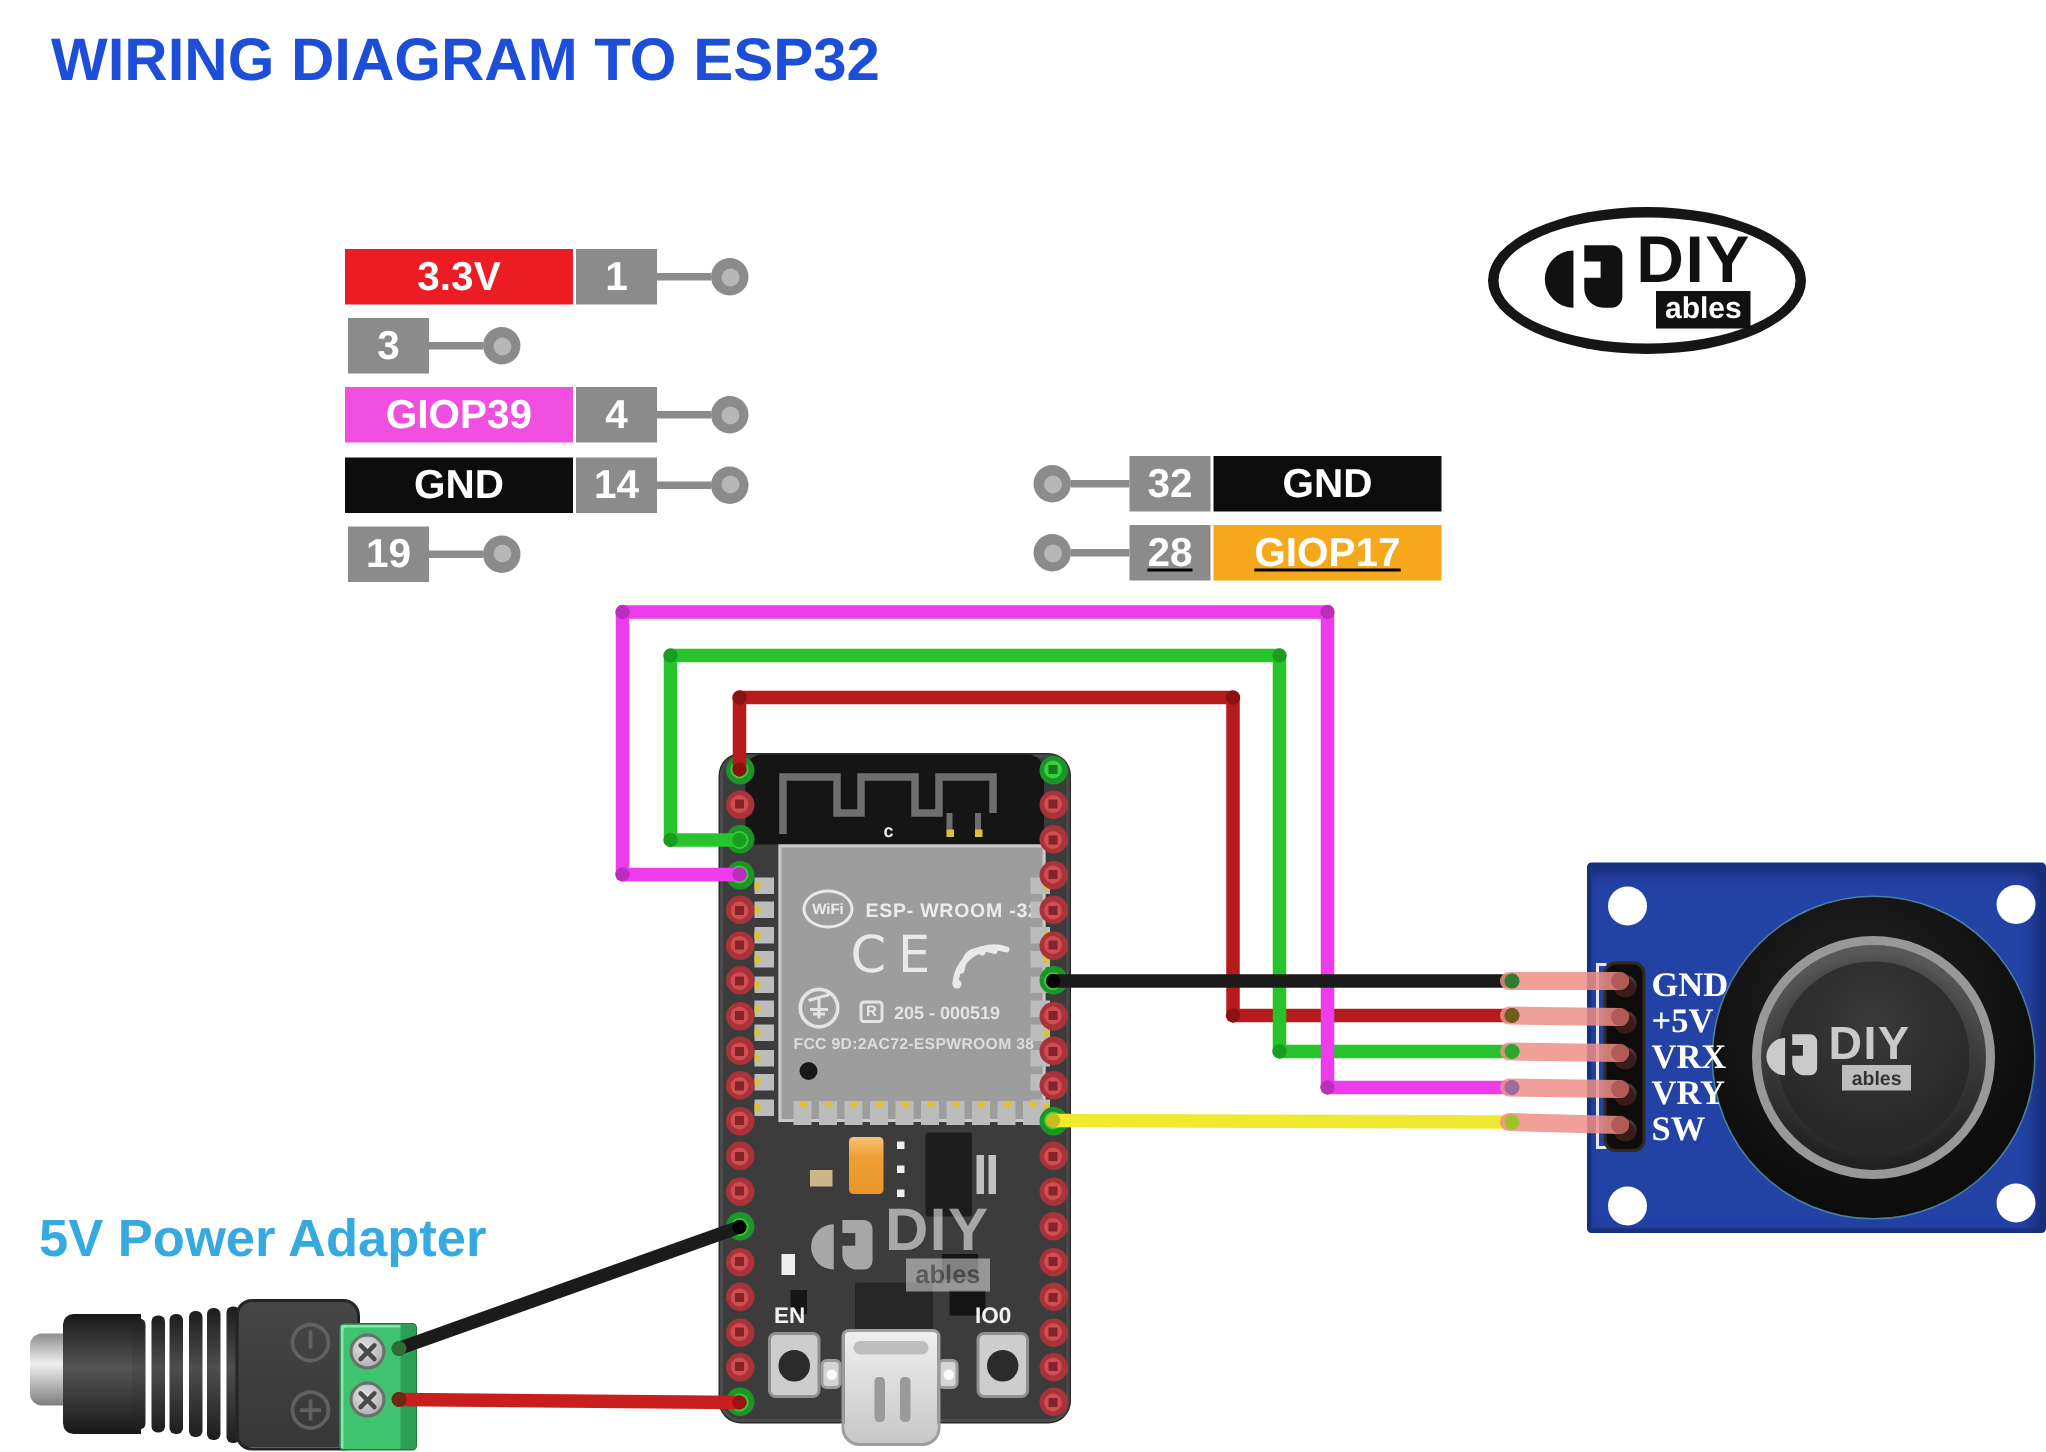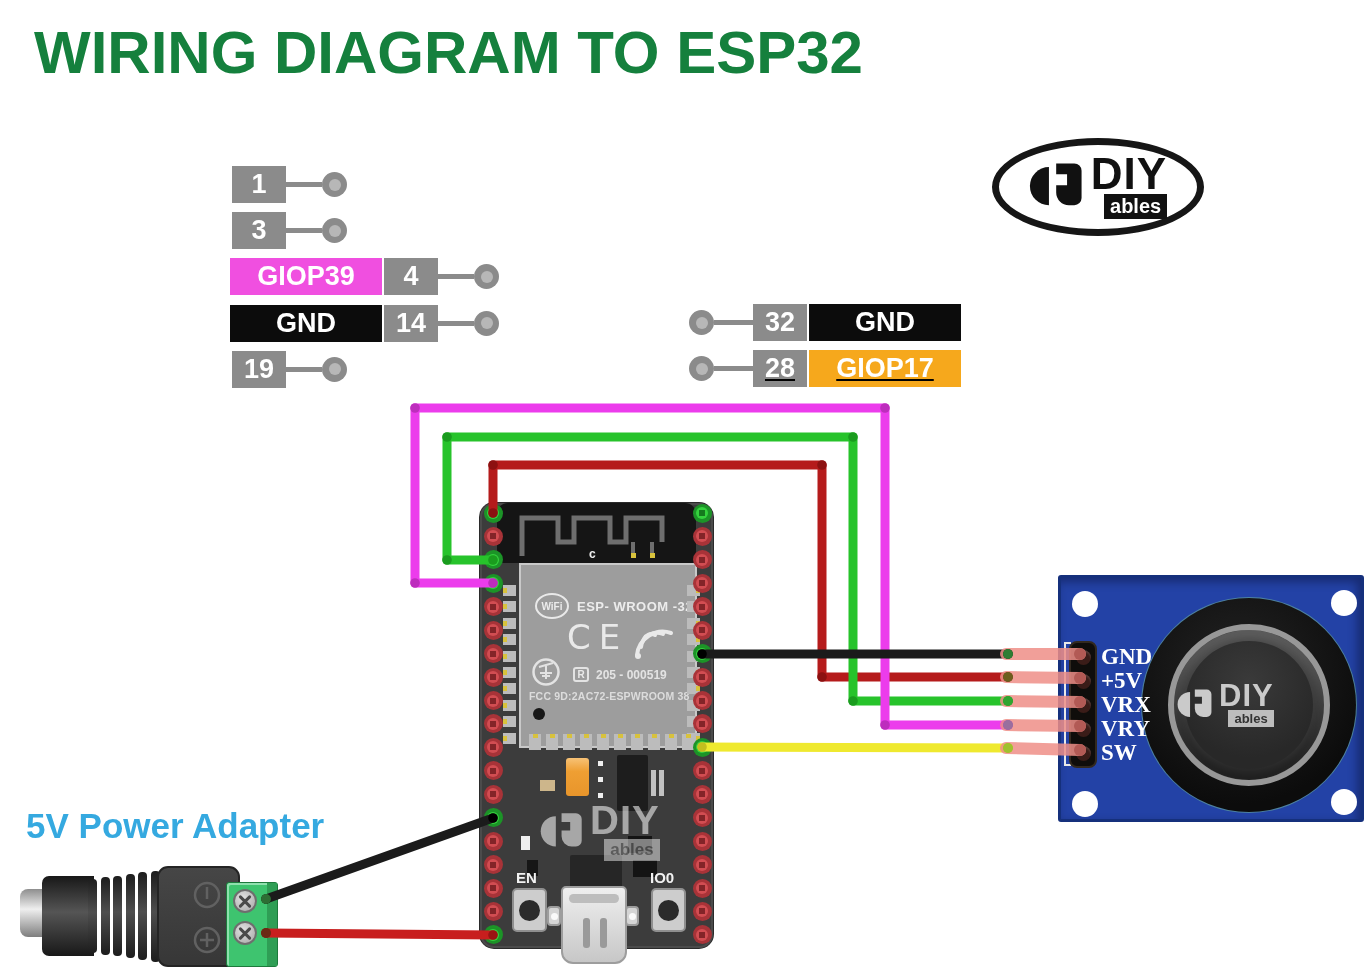--- a/index.html
+++ b/index.html
@@ -1,21 +1,21 @@
 <!DOCTYPE html>
 <html><head>
 <meta charset="utf-8">
 <style>
   html,body{margin:0;padding:0;background:#fff;}
   #canvas{position:relative;width:1364px;height:968px;background:#ffffff;overflow:hidden;
           font-family:"Liberation Sans",sans-serif;}
   .abs{position:absolute;}
   
-  #title{position:absolute;left:34px;top:18px;font-size:60px;font-weight:800;
-         color:#15803d;letter-spacing:0px;white-space:nowrap;}
+  #title{position:absolute;left:34px;top:18px;font-size:40px;font-weight:800;
+         color:#1d4ed8;letter-spacing:0px;white-space:nowrap;}
   #power-label{position:absolute;left:26px;top:806px;font-size:35px;font-weight:800;color:#35a9e0;}
   
   .prow{position:absolute;display:flex;align-items:center;height:37px;}
   .pbox{height:37px;display:flex;align-items:center;justify-content:center;
         color:#fff;font-weight:700;font-size:27px;box-sizing:border-box;}
   .pbox-label{width:152px;}
   .pbox-num{width:54px;background:#8b8b8b;}
   .ml2{margin-left:2px;}
   .lead-line{width:36px;height:5px;background:#8b8b8b;}
   .lead-line-r{width:39px;height:5px;background:#8b8b8b;}
@@ -127,20 +127,21 @@
 </style>
 </head>
 <body>
 
 <div id="canvas">
 
   <div id="title">WIRING DIAGRAM TO ESP32</div>
 
   <div id="left-labels">
       <div class="prow" style="left: 230px; top: 166px;">
+        <div class="pbox pbox-label" style="background: rgb(236, 28, 36);">3.3V</div>
         <div class="pbox pbox-num ml2">1</div>
         <div class="lead-line"></div>
         <div class="lead-circle">
           <div class="lead-dot"></div>
         </div>
       </div>
       <div class="prow" style="left: 230px; top: 212.2px;">
         <div class="pbox pbox-num ml2">3</div>
         <div class="lead-line"></div>
         <div class="lead-circle">

